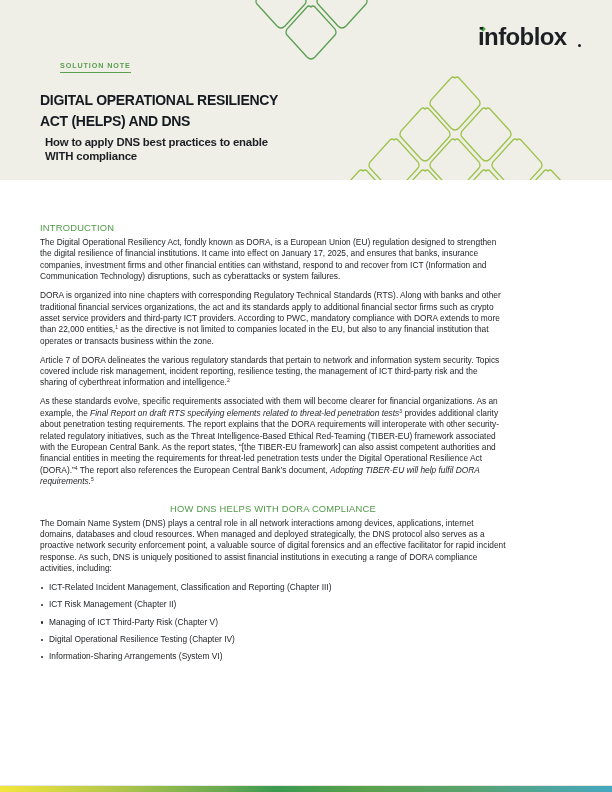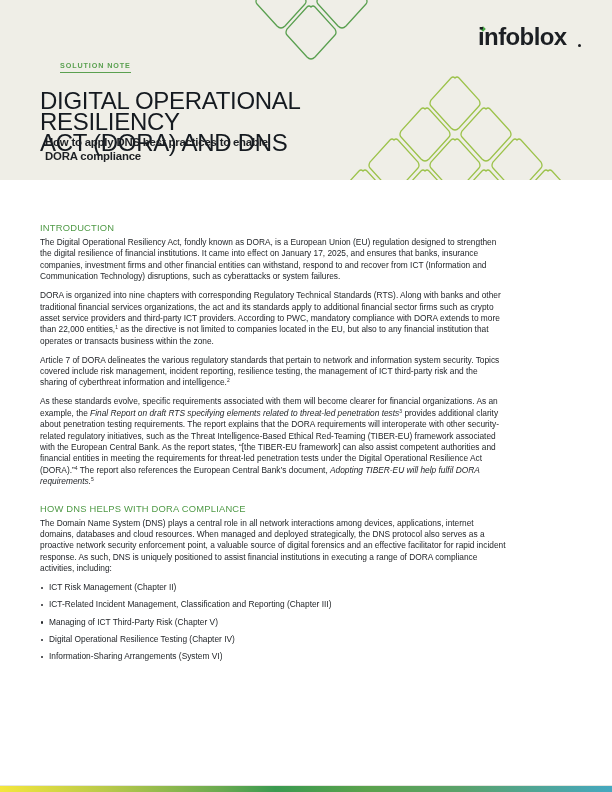--- a/index.html
+++ b/index.html
@@ -26,40 +26,40 @@
     border-radius: 50%; background: #1c1f23;
   }
 
   .eyebrow {
     position: absolute; left: 40px; top: 61px;
     font-size: 7.2px; font-weight: 700; letter-spacing: 0.9px; color: #5aa050;
     padding-bottom: 2px; border-bottom: 1px solid #5aa050; margin-left: 20px;
   }
   .title {
     position: absolute; left: 40px; top: 90px; width: 380px;
-    font-size: 24px; font-weight: 400; line-height: 21px; color: #151a20;
+    font-size: 14px; font-weight: 700; line-height: 21px; color: #151a20;
     letter-spacing: -0.3px;
   }
   .subtitle {
     position: absolute; left: 45px; top: 135px; width: 290px;
     font-size: 11.4px; font-weight: 700; line-height: 14px; color: #1c1f23;
     letter-spacing: -0.2px;
   }
 
   .content { position: absolute; left: 40px; top: 222px; width: 466px; }
   .section-title {
     font-size: 9.4px; font-weight: 400; color: #4f9a46; letter-spacing: 0.2px;
     margin-bottom: 4px;
   }
   .para {
     font-size: 8.35px; line-height: 11.4px; color: #24272b; margin-bottom: 7.5px;
   }
   .para i { }
   .para sup { font-size: 5px; vertical-align: 3px; line-height: 0; }
-  .sec2 { margin-top: 15px; }
+  .sec2 { margin-top: 15px; text-align: center; }
 
   .bullets { list-style: none; margin-top: 2px; }
   .bullets li {
     position: relative; padding-left: 9px;
     font-size: 8.35px; line-height: 11px; margin-bottom: 6.3px; color: #24272b;
   }
   .bullets li .dot {
     position: absolute; left: 1px; top: 4.5px; width: 2.4px; height: 2.4px;
     border-radius: 50%; background: #24272b;
   }
@@ -110,47 +110,47 @@
   </svg>
 
   <div class="logo-dot"></div>
   <div class="logo">infoblox</div>
   <div class="logo-reg"></div>
 
   <div class="eyebrow">SOLUTION NOTE</div>
 
   <h1 class="title">
     <span>DIGITAL OPERATIONAL RESILIENCY</span><br>
-    <span>ACT (DORA) AND DNS</span>
+    <span>ACT (HELPS) AND DNS</span>
   </h1>
 
   <h2 class="subtitle">
     <span>How to apply DNS best practices to enable</span><br>
-    <span>DORA compliance</span>
+    <span>WITH compliance</span>
   </h2>
 </div>
 
 <div class="content">
   <h3 class="section-title">INTRODUCTION</h3>
 
   <p class="para">The Digital Operational Resiliency Act, fondly known as DORA, is a European Union (EU) regulation designed to strengthen the digital resilience of financial institutions. It came into effect on January 17, 2025, and ensures that banks, insurance companies, investment firms and other financial entities can withstand, respond to and recover from ICT (Information and Communication Technology) disruptions, such as cyberattacks or system failures.</p>
 
   <p class="para"><span>DORA is organized into nine chapters with corresponding Regulatory Technical Standards (RTS). Along with banks and other traditional financial services organizations, the act and its standards apply to additional financial sector firms such as crypto asset service providers and third-party ICT providers. According to PWC, mandatory compliance with DORA extends to more than 22,000 entities,</span><sup>1</sup><span> as the directive is not limited to companies located in the EU, but also to any financial institution that operates or transacts business within the zone.</span></p>
 
   <p class="para"><span>Article 7 of DORA delineates the various regulatory standards that pertain to network and information system security. Topics covered include risk management, incident reporting, resilience testing, the management of ICT third-party risk and the sharing of cyberthreat information and intelligence.</span><sup>2</sup></p>
 
   <p class="para"><span>As these standards evolve, specific requirements associated with them will become clearer for financial organizations. As an example, the </span><i>Final Report on draft RTS specifying elements related to threat-led penetration tests</i><sup>3</sup><span> provides additional clarity about penetration testing requirements. The report explains that the DORA requirements will interoperate with other security-related regulatory initiatives, such as the Threat Intelligence-Based Ethical Red-Teaming (TIBER-EU) framework associated with the European Central Bank. As the report states, “[the TIBER-EU framework] can also assist competent authorities and financial entities in meeting the requirements for threat-led penetration tests under the Digital Operational Resilience Act (DORA).”</span><sup>4</sup><span> The report also references the European Central Bank’s document, </span><i>Adopting TIBER-EU will help fulfil DORA requirements.</i><sup>5</sup></p>
 
   <h3 class="section-title sec2">HOW DNS HELPS WITH DORA COMPLIANCE</h3>
 
   <p class="para">The Domain Name System (DNS) plays a central role in all network interactions among devices, applications, internet domains, databases and cloud resources. When managed and deployed strategically, the DNS protocol also serves as a proactive network security enforcement point, a valuable source of digital forensics and an effective facilitator for rapid incident response. As such, DNS is uniquely positioned to assist financial institutions in executing a range of DORA compliance activities, including:</p>
 
   <ul class="bullets">
+    <li><span class="dot"></span><span>ICT-Related Incident Management, Classification and Reporting (Chapter III)</span></li>
     <li><span class="dot"></span><span>ICT Risk Management (Chapter II)</span></li>
-    <li><span class="dot"></span><span>ICT-Related Incident Management, Classification and Reporting (Chapter III)</span></li>
     <li><span class="dot"></span><span>Managing of ICT Third-Party Risk (Chapter V)</span></li>
     <li><span class="dot"></span><span>Digital Operational Resilience Testing (Chapter IV)</span></li>
     <li><span class="dot"></span><span>Information-Sharing Arrangements (System VI)</span></li>
   </ul>
 </div>
 
 <div class="footer-line"></div>
 <div class="footer-bar"></div>
 
 </body></html>

